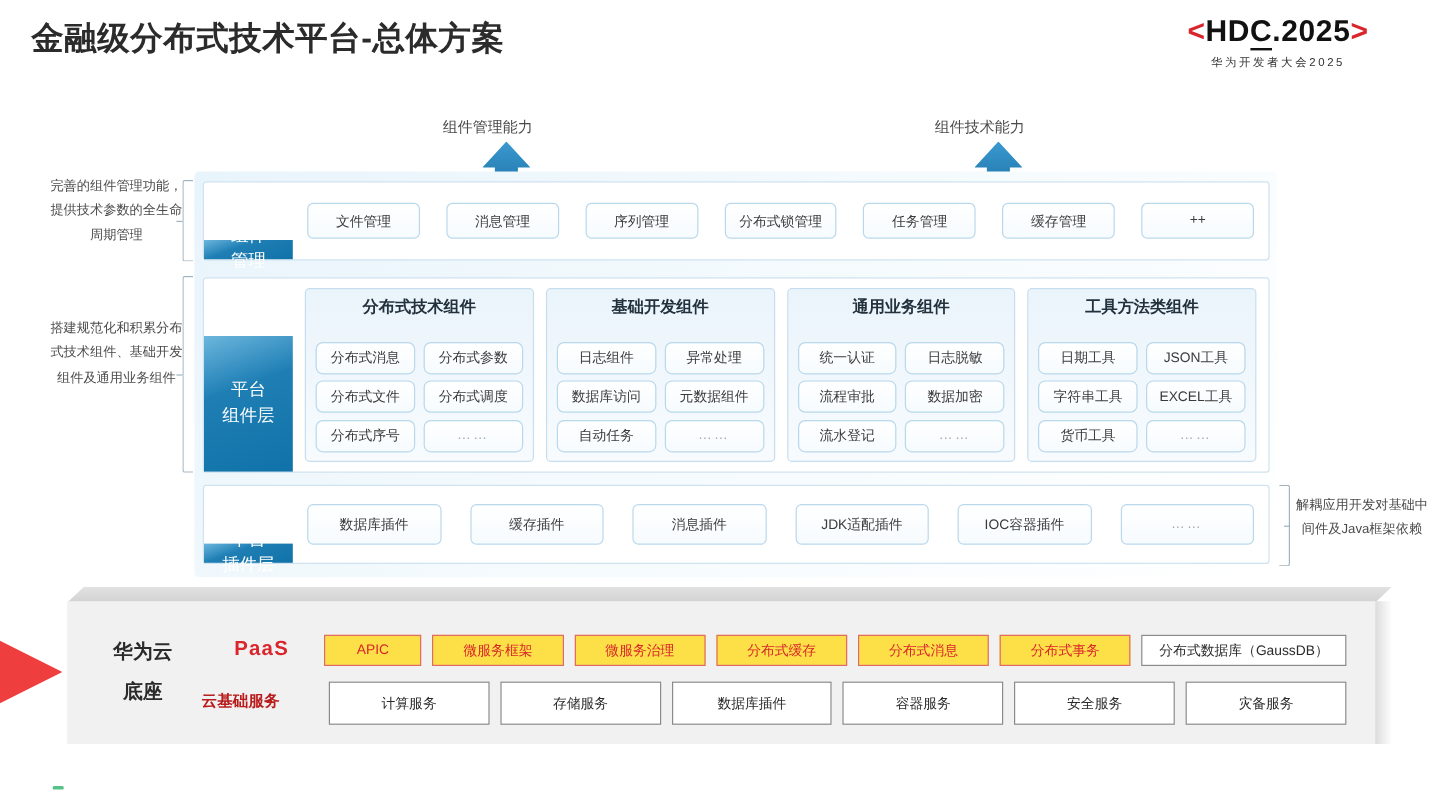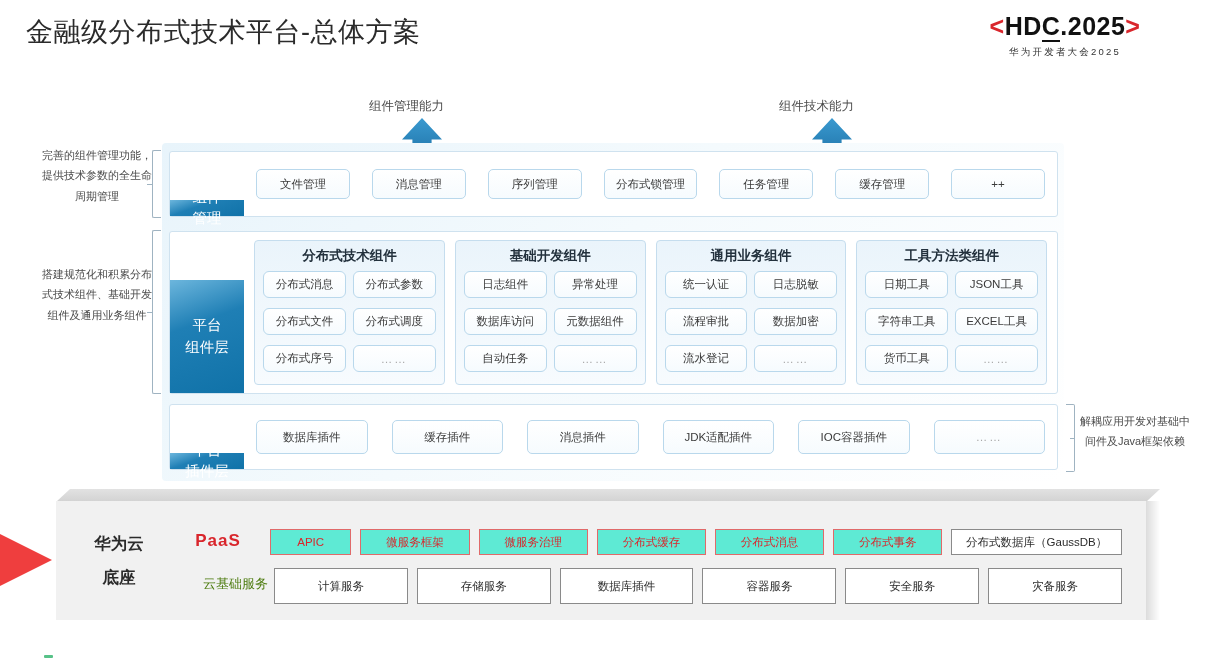--- a/index.html
+++ b/index.html
@@ -7,21 +7,21 @@
     width: 1208px; height: 663px;
     background: #ffffff;
     font-family: "Liberation Sans", "DejaVu Sans", sans-serif;
     overflow: hidden;
   }
   #stage { position: relative; width: 1208px; height: 663px; }
 
   
   .page-title {
     position: absolute; left: 26px; top: 14px;
-    font-size: 27px; font-weight: normal; color: #2b2b2b;
+    font-size: 27px; font-weight: bold; color: #2b2b2b;
     letter-spacing: .5px; white-space: nowrap;
   }
   .hdc-logo {
     position: absolute; right: 18px; top: 14px;
     text-align: center; width: 250px;
   }
   .hdc-main {
     font-size: 25px; font-weight: bold; color: #111;
     letter-spacing: .5px; line-height: 1; white-space: nowrap;
   }
@@ -96,21 +96,21 @@
   #row-mgmt { left: 169px; top: 151px; width: 889px; height: 66px; }
   #row-mgmt .row-body { padding: 0 12px; gap: 22px; }
   #row-mgmt .chip { height: 30px; flex: 1; }
 
   
   #row-comp { left: 169px; top: 231px; width: 889px; height: 163px; }
   #row-comp .row-body { padding: 8px 10px; gap: 10px; align-items: stretch; }
   .group {
     flex: 1; background: linear-gradient(180deg, #eaf4fb 0%, #f7fbfe 100%);
     border: 1px solid #c5ddee; border-radius: 4px;
-    display: flex; flex-direction: column; padding: 6px 8px 7px;
+    display: flex; flex-direction: column; padding: 6px 8px 7px; gap: 14px;
   }
   .group-title {
     font-size: 13.5px; font-weight: bold; color: #23313d;
     text-align: center; margin-bottom: 6px;
   }
   .group-grid {
     flex: 1; display: grid; grid-template-columns: 1fr 1fr;
     gap: 5px 7px;
   }
   .group-grid .chip { height: 27px; border-radius: 6px; }
@@ -158,29 +158,29 @@
     font-size: 16.5px; font-weight: bold; color: #2b2b2b;
     text-align: center; line-height: 2.05;
   }
   .paas-label {
     position: absolute; left: 172px; top: 531px; width: 92px;
     font-size: 17px; font-weight: bold; color: #d9262c;
     text-align: center; letter-spacing: 1px;
   }
   .cloud-label {
     position: absolute; left: 168px; top: 575px; width: 100px;
-    font-size: 13px; color: #4d7c0f; text-align: right;
+    font-size: 13px; color: #b91c1c; text-align: left; font-weight: bold;
   }
   .slab-row {
     position: absolute; display: flex; align-items: center; gap: 9px;
   }
   #paas-row { left: 270px; top: 529px; width: 852px; height: 26px; }
   #base-row { left: 274px; top: 568px; width: 848px; height: 36px; }
   .box-red {
-    border: 1.3px solid #e06a6a; background: #5eead4;
+    border: 1.3px solid #e06a6a; background: #fde047;
     color: #d9262c; font-size: 11.5px;
     height: 100%; display: flex; align-items: center; justify-content: center;
     white-space: nowrap; padding: 0 4px;
   }
   .box-gray {
     border: 1.3px solid #8a8a8a; background: #ffffff;
     color: #2b2b2b; font-size: 11.5px;
     height: 100%; display: flex; align-items: center; justify-content: center;
     white-space: nowrap; padding: 0 4px;
   }

